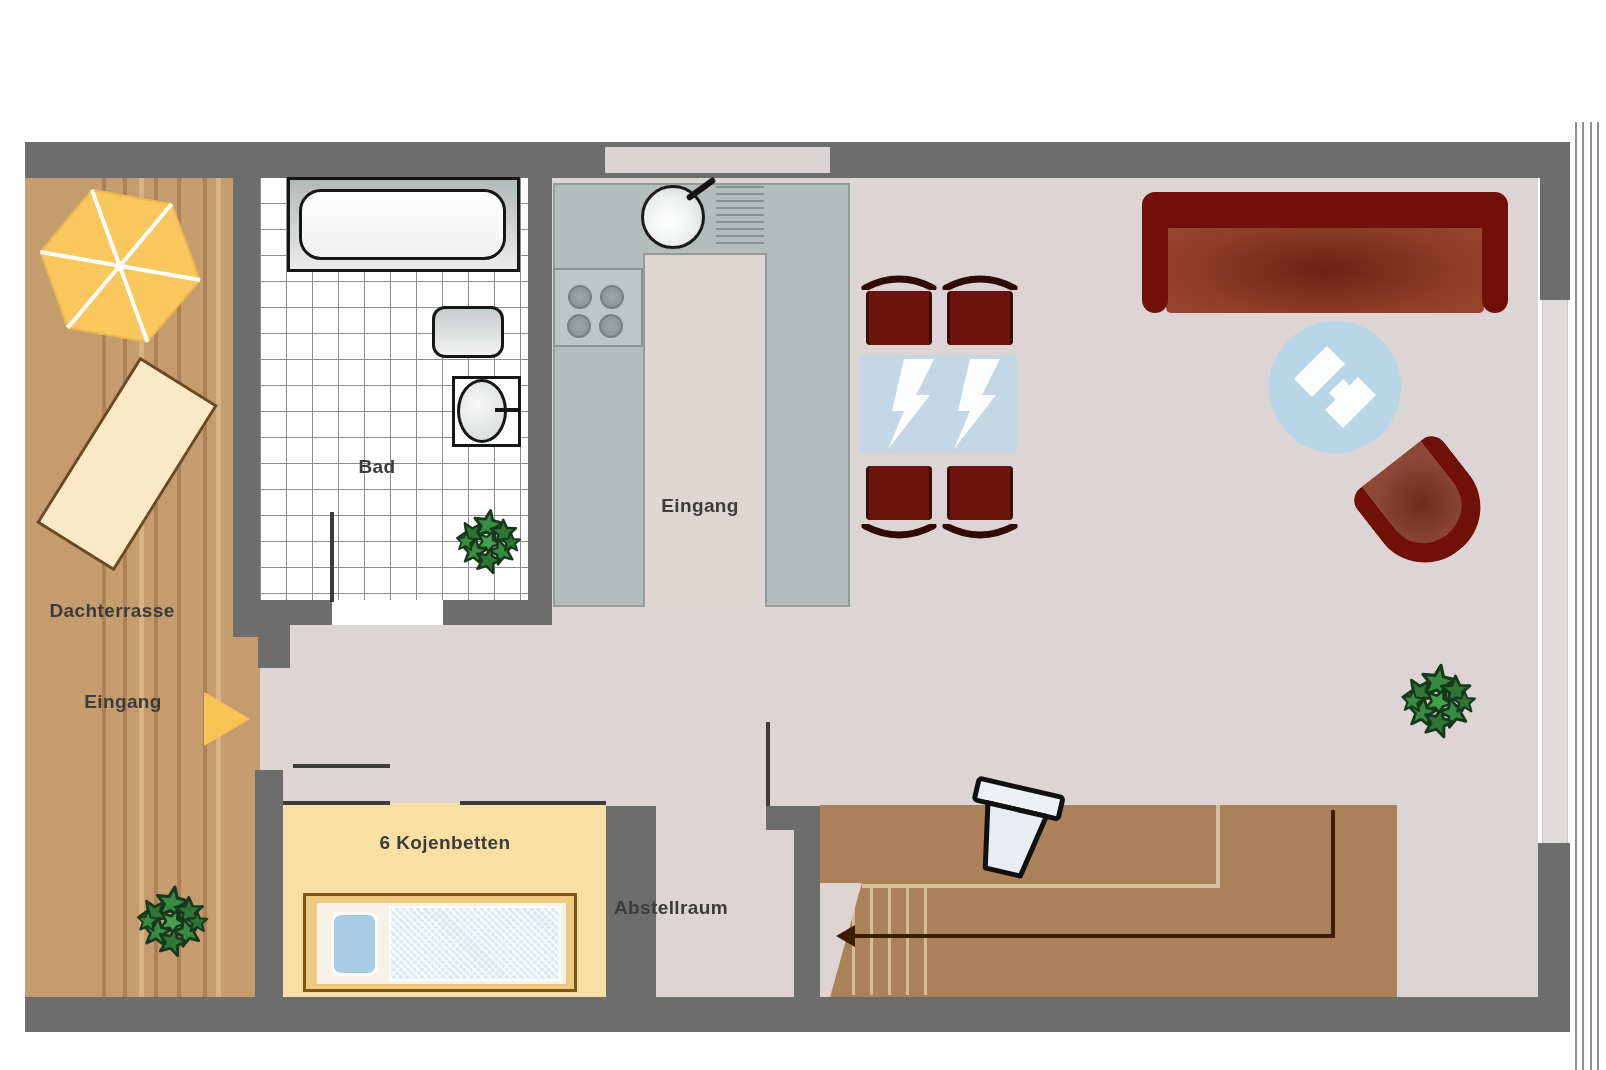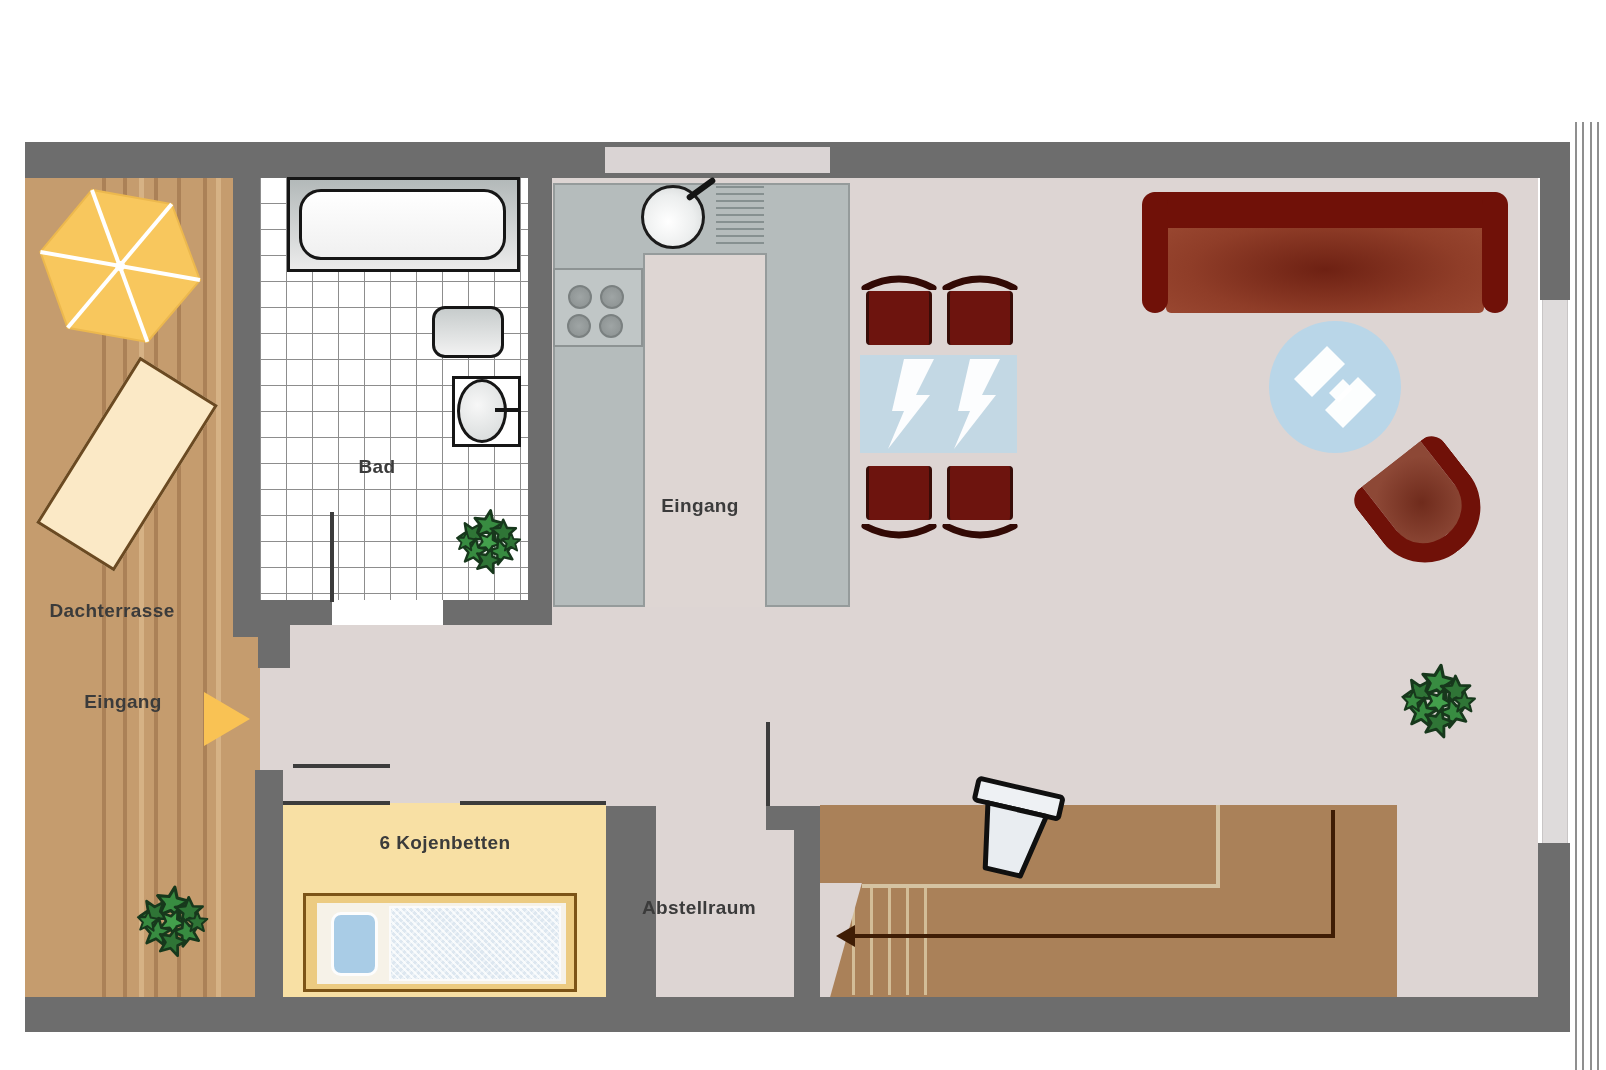--- a/index.html
+++ b/index.html
@@ -276,15 +276,15 @@
   <svg class="plantsvg" viewBox="0 0 100 100" style="left:126px;top:880px;width:92px;height:90px">
       <use href="#plantG"></use>
     </svg>
   <div class="abs entry-arrow"></div>
 
   <div class="lbl" style="left:112px;top:611px">Dachterrasse</div>
   <div class="lbl" style="left:123px;top:702px">Eingang</div>
   <div class="lbl" style="left:377px;top:467px">Bad</div>
   <div class="lbl" style="left:700px;top:506px">Eingang</div>
   <div class="lbl" style="left:445px;top:843px">6 Kojenbetten</div>
-  <div class="lbl" style="left:699px;top:908px">Abstellraum</div>
+  <div class="lbl" style="left:671px;top:908px">Abstellraum</div>
 
 </div>
 
 </body></html>

